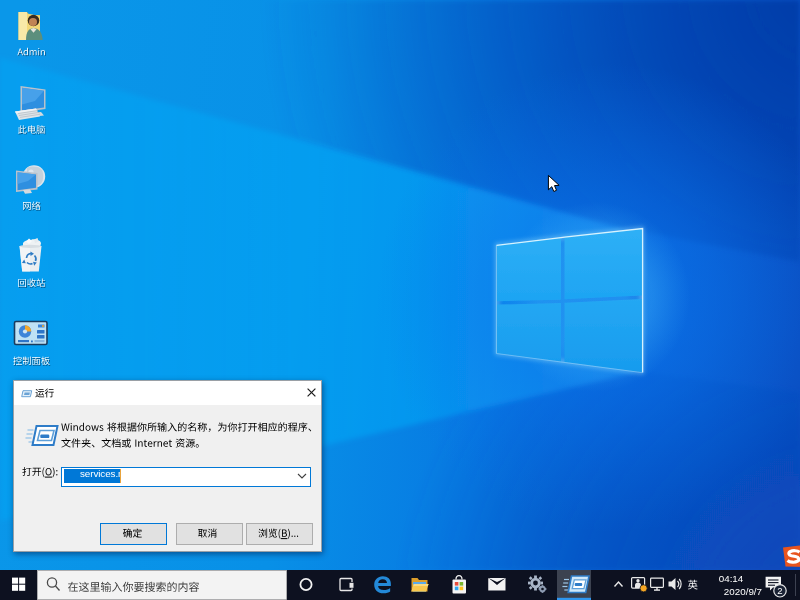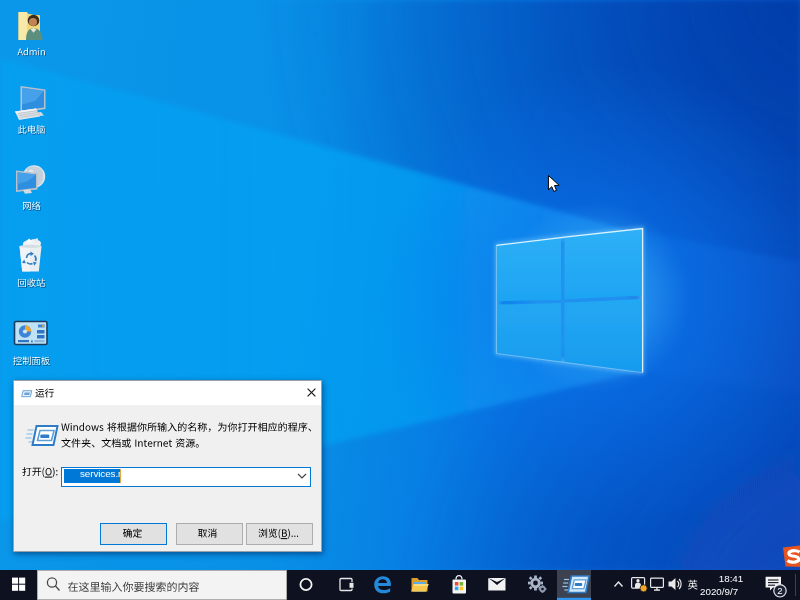--- a/index.html
+++ b/index.html
@@ -309,22 +309,22 @@
    <g stroke="#0d1120" stroke-width="1.1">
           <line x1="3" y1="5" x2="13.5" y2="5"></line>
           <line x1="3" y1="7.6" x2="13.5" y2="7.6"></line>
           <line x1="3" y1="10.2" x2="10" y2="10.2"></line>
         </g>
    <circle cx="15" cy="15.8" r="6.2" fill="#1b2335" stroke="#e8e8e8" stroke-width="1.2"></circle>
    <text x="15" y="19.2" text-anchor="middle" font-family="Liberation Sans" font-size="9.5" fill="#ffffff">2</text>
   </g>
   <line x1="795.5" y1="4" x2="795.5" y2="26" stroke="#4a4f5e" stroke-width="0.8"></line>
  </svg>
- <div style="position:absolute;left:706px;top:2.5px;width:50px;text-align:center;font:9.8px 'Liberation Sans',sans-serif;color:#fff">18:41</div>
- <div style="position:absolute;left:700px;top:16px;width:62px;text-align:left;font:9.8px 'Liberation Sans',sans-serif;color:#fff">2020/9/7</div>
+ <div style="position:absolute;left:706px;top:2.5px;width:50px;text-align:center;font:9.8px 'Liberation Sans',sans-serif;color:#fff">04:14</div>
+ <div style="position:absolute;left:700px;top:16px;width:62px;text-align:right;font:9.8px 'Liberation Sans',sans-serif;color:#fff">2020/9/7</div>
 </div>
 <svg width="800" height="600" viewBox="0 0 800 600" style="position:absolute;left:0;top:0;pointer-events:none">
 <defs>
       <filter id="lblur" x="-40%" y="-40%" width="180%" height="180%">
         <feGaussianBlur stdDeviation="0.55"></feGaussianBlur>
       </filter>
     </defs>
 <path transform="translate(18.1,56.1)" d="M0.0 0.0H0.9L1.6 -2.1H4.1L4.7 0.0H5.6L3.3 -6.8H2.3ZM1.8 -2.8 2.1 -3.8C2.4 -4.6 2.6 -5.3 2.8 -6.1H2.8C3.1 -5.3 3.3 -4.6 3.5 -3.8L3.8 -2.8Z M8.2 0.1C8.8 0.1 9.4 -0.2 9.8 -0.6H9.8L9.9 0.0H10.6V-7.4H9.7V-5.5L9.8 -4.6C9.3 -5.0 8.9 -5.2 8.3 -5.2C7.2 -5.2 6.1 -4.2 6.1 -2.5C6.1 -0.8 7.0 0.1 8.2 0.1ZM8.4 -0.6C7.5 -0.6 7.0 -1.3 7.0 -2.5C7.0 -3.7 7.7 -4.5 8.5 -4.5C8.9 -4.5 9.3 -4.3 9.7 -3.9V-1.3C9.3 -0.8 8.9 -0.6 8.4 -0.6Z M12.3 0.0H13.1V-3.7C13.6 -4.2 14.0 -4.4 14.4 -4.4C15.0 -4.4 15.3 -4.0 15.3 -3.1V0.0H16.2V-3.7C16.7 -4.2 17.1 -4.4 17.5 -4.4C18.1 -4.4 18.4 -4.0 18.4 -3.1V0.0H19.2V-3.2C19.2 -4.5 18.7 -5.2 17.7 -5.2C17.1 -5.2 16.6 -4.8 16.0 -4.2C15.8 -4.8 15.4 -5.2 14.6 -5.2C14.0 -5.2 13.5 -4.8 13.1 -4.3H13.1L13.0 -5.0H12.3Z M20.9 0.0H21.7V-5.0H20.9ZM21.3 -6.1C21.7 -6.1 21.9 -6.3 21.9 -6.7C21.9 -7.0 21.7 -7.2 21.3 -7.2C21.0 -7.2 20.8 -7.0 20.8 -6.7C20.8 -6.3 21.0 -6.1 21.3 -6.1Z M23.4 0.0H24.3V-3.7C24.8 -4.2 25.2 -4.4 25.7 -4.4C26.3 -4.4 26.6 -4.0 26.6 -3.1V0.0H27.5V-3.2C27.5 -4.5 27.0 -5.2 25.9 -5.2C25.2 -5.2 24.7 -4.8 24.2 -4.3H24.2L24.1 -5.0H23.4Z" fill="#07355c" opacity="0.75" filter="url(#lblur)"></path>
     <path transform="translate(17.4,55.2)" d="M0.0 0.0H0.9L1.6 -2.1H4.1L4.7 0.0H5.6L3.3 -6.8H2.3ZM1.8 -2.8 2.1 -3.8C2.4 -4.6 2.6 -5.3 2.8 -6.1H2.8C3.1 -5.3 3.3 -4.6 3.5 -3.8L3.8 -2.8Z M8.2 0.1C8.8 0.1 9.4 -0.2 9.8 -0.6H9.8L9.9 0.0H10.6V-7.4H9.7V-5.5L9.8 -4.6C9.3 -5.0 8.9 -5.2 8.3 -5.2C7.2 -5.2 6.1 -4.2 6.1 -2.5C6.1 -0.8 7.0 0.1 8.2 0.1ZM8.4 -0.6C7.5 -0.6 7.0 -1.3 7.0 -2.5C7.0 -3.7 7.7 -4.5 8.5 -4.5C8.9 -4.5 9.3 -4.3 9.7 -3.9V-1.3C9.3 -0.8 8.9 -0.6 8.4 -0.6Z M12.3 0.0H13.1V-3.7C13.6 -4.2 14.0 -4.4 14.4 -4.4C15.0 -4.4 15.3 -4.0 15.3 -3.1V0.0H16.2V-3.7C16.7 -4.2 17.1 -4.4 17.5 -4.4C18.1 -4.4 18.4 -4.0 18.4 -3.1V0.0H19.2V-3.2C19.2 -4.5 18.7 -5.2 17.7 -5.2C17.1 -5.2 16.6 -4.8 16.0 -4.2C15.8 -4.8 15.4 -5.2 14.6 -5.2C14.0 -5.2 13.5 -4.8 13.1 -4.3H13.1L13.0 -5.0H12.3Z M20.9 0.0H21.7V-5.0H20.9ZM21.3 -6.1C21.7 -6.1 21.9 -6.3 21.9 -6.7C21.9 -7.0 21.7 -7.2 21.3 -7.2C21.0 -7.2 20.8 -7.0 20.8 -6.7C20.8 -6.3 21.0 -6.1 21.3 -6.1Z M23.4 0.0H24.3V-3.7C24.8 -4.2 25.2 -4.4 25.7 -4.4C26.3 -4.4 26.6 -4.0 26.6 -3.1V0.0H27.5V-3.2C27.5 -4.5 27.0 -5.2 25.9 -5.2C25.2 -5.2 24.7 -4.8 24.2 -4.3H24.2L24.1 -5.0H23.4Z" fill="#ffffff"></path>
     <path transform="translate(18.2,133.9)" d="M0.4 -0.1 0.5 0.6C1.7 0.4 3.4 0.1 5.0 -0.2L4.9 -0.9L3.6 -0.7V-4.3H4.9V-4.9H3.6V-7.8H2.9V-0.5L1.9 -0.4V-5.9H1.2V-0.2ZM5.4 -7.8V-0.8C5.4 0.2 5.6 0.4 6.5 0.4C6.7 0.4 7.7 0.4 7.9 0.4C8.8 0.4 8.9 -0.1 9.0 -1.6C8.8 -1.6 8.5 -1.8 8.4 -1.9C8.3 -0.6 8.3 -0.2 7.9 -0.2C7.6 -0.2 6.8 -0.2 6.6 -0.2C6.2 -0.2 6.1 -0.3 6.1 -0.8V-3.7C7.0 -4.1 8.0 -4.7 8.7 -5.2L8.1 -5.8C7.7 -5.3 6.9 -4.8 6.1 -4.4V-7.8Z M13.5 -3.8V-2.5H11.2V-3.8ZM14.2 -3.8H16.6V-2.5H14.2ZM13.5 -4.4H11.2V-5.8H13.5ZM14.2 -4.4V-5.8H16.6V-4.4ZM10.5 -6.5V-1.2H11.2V-1.8H13.5V-0.8C13.5 0.3 13.8 0.6 14.9 0.6C15.1 0.6 16.7 0.6 16.9 0.6C17.9 0.6 18.1 0.1 18.2 -1.3C18.0 -1.4 17.7 -1.5 17.5 -1.6C17.5 -0.4 17.4 -0.1 16.9 -0.1C16.5 -0.1 15.2 -0.1 14.9 -0.1C14.3 -0.1 14.2 -0.2 14.2 -0.8V-1.8H17.3V-6.5H14.2V-7.8H13.5V-6.5Z M25.4 -5.5C25.2 -4.9 25.0 -4.3 24.8 -3.7C24.4 -4.1 24.0 -4.6 23.7 -5.0L23.2 -4.7C23.6 -4.2 24.1 -3.6 24.5 -3.1C24.1 -2.4 23.7 -1.7 23.2 -1.3C23.3 -1.2 23.5 -0.9 23.6 -0.8C24.1 -1.3 24.5 -1.8 24.9 -2.5C25.2 -2.0 25.5 -1.5 25.6 -1.1L26.1 -1.5C25.9 -2.0 25.6 -2.5 25.2 -3.1C25.5 -3.8 25.8 -4.6 26.0 -5.4ZM23.9 -7.6C24.1 -7.2 24.4 -6.8 24.5 -6.4H22.2V-5.7H27.4V-6.4H25.0L25.2 -6.5C25.1 -6.8 24.8 -7.4 24.5 -7.8ZM26.5 -5.0V-0.4H23.0V-5.0H22.4V0.2H26.5V0.7H27.1V-5.0ZM21.2 -6.9V-5.3H20.0V-6.9ZM19.4 -7.5V-4.0C19.4 -2.7 19.4 -0.9 18.9 0.4C19.0 0.5 19.3 0.7 19.4 0.8C19.8 -0.1 19.9 -1.4 20.0 -2.5H21.2V-0.1C21.2 0.0 21.2 0.1 21.1 0.1C21.0 0.1 20.7 0.1 20.4 0.0C20.5 0.2 20.6 0.5 20.6 0.7C21.1 0.7 21.4 0.7 21.6 0.5C21.8 0.4 21.8 0.3 21.8 -0.1V-7.5ZM21.2 -4.7V-3.1H20.0L20.0 -4.0V-4.7Z" fill="#07355c" opacity="0.75" filter="url(#lblur)"></path>

